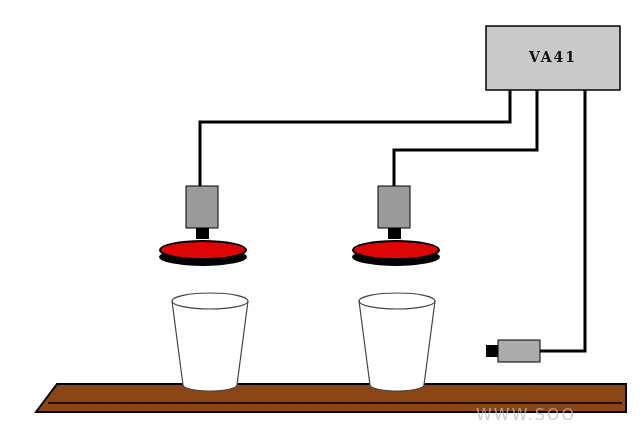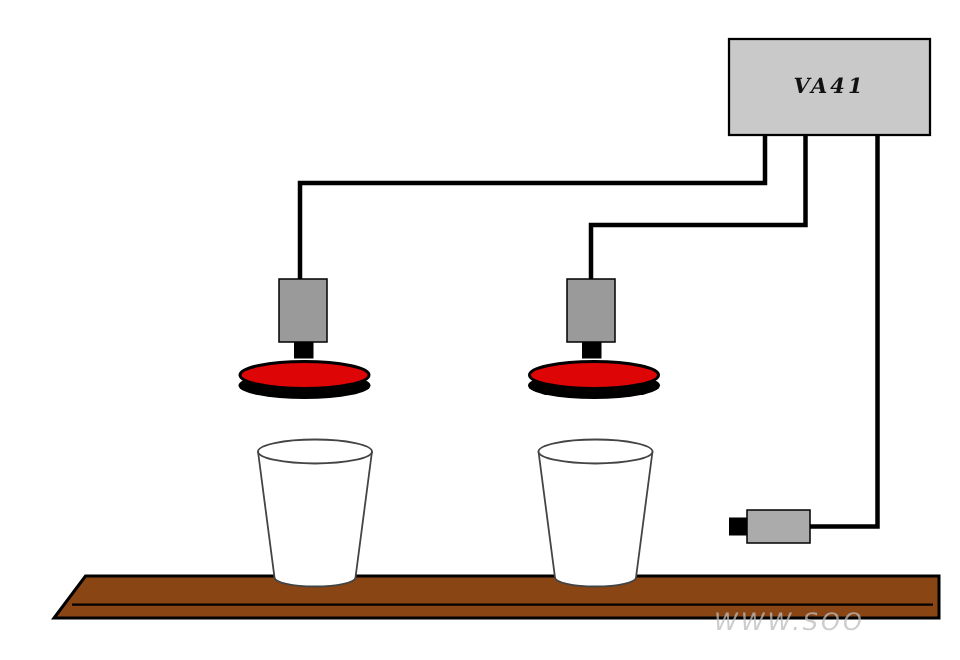--- a/index.html
+++ b/index.html
@@ -7,21 +7,20 @@
     padding: 0;
     background: #ffffff;
     font-family: "DejaVu Sans", "Liberation Sans", sans-serif;
   }
   .stage {
     position: relative;
     width: 640px;
     height: 440px;
     background: #ffffff;
     overflow: hidden;
-    font-style: italic;
   }
   svg text.box-label {
     font-family: "DejaVu Serif", "Liberation Serif", serif;
     font-weight: bold;
     font-size: 14px;
     letter-spacing: 2px;
     fill: #111111;
   }
   svg text.watermark {
     font-family: "DejaVu Sans", "Liberation Sans", sans-serif;

